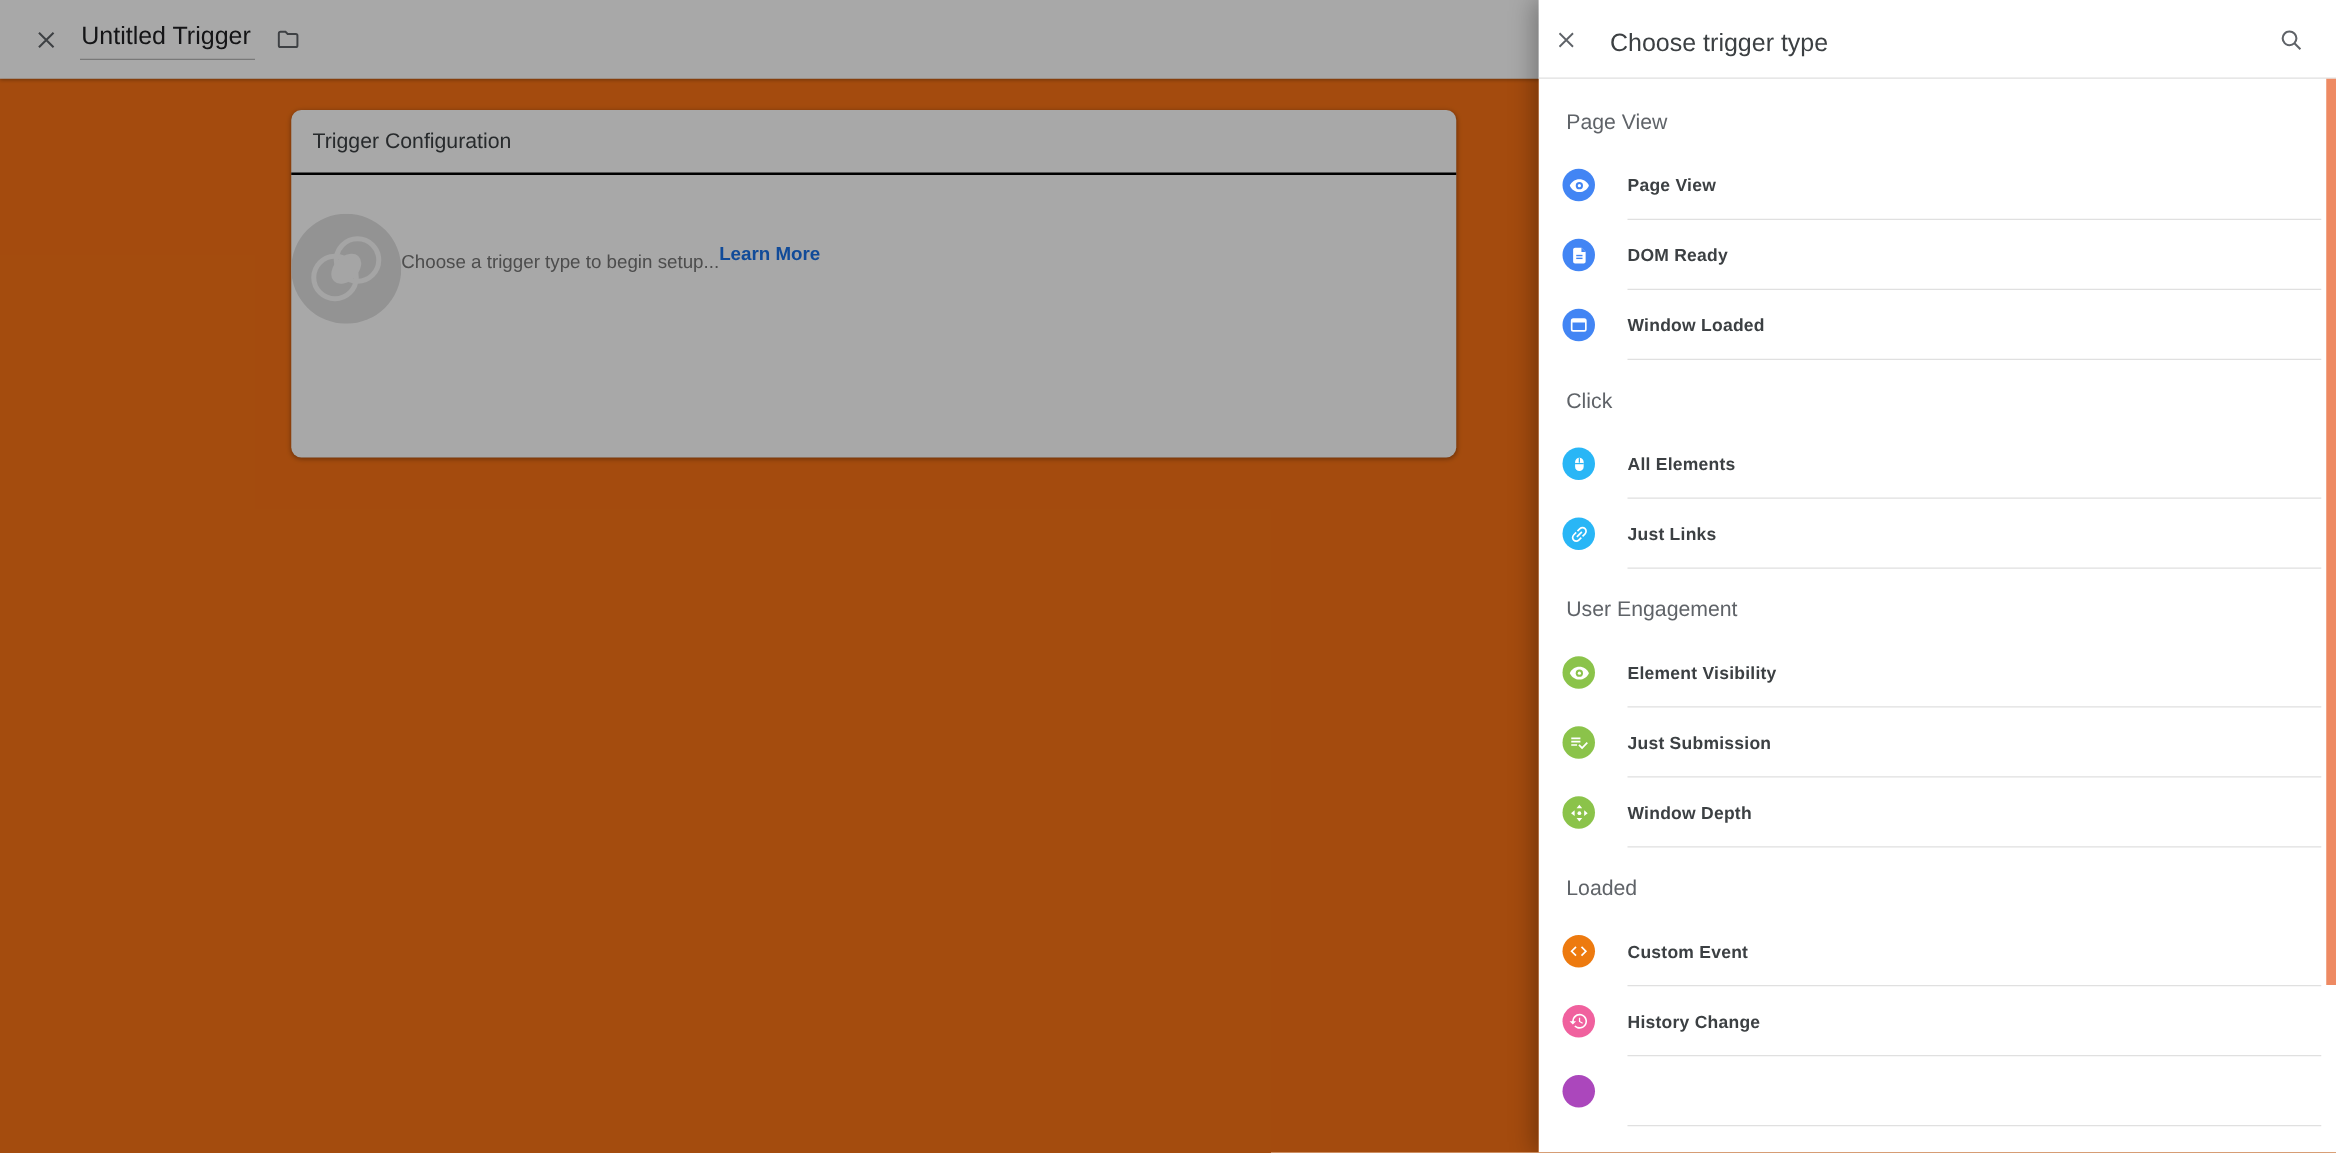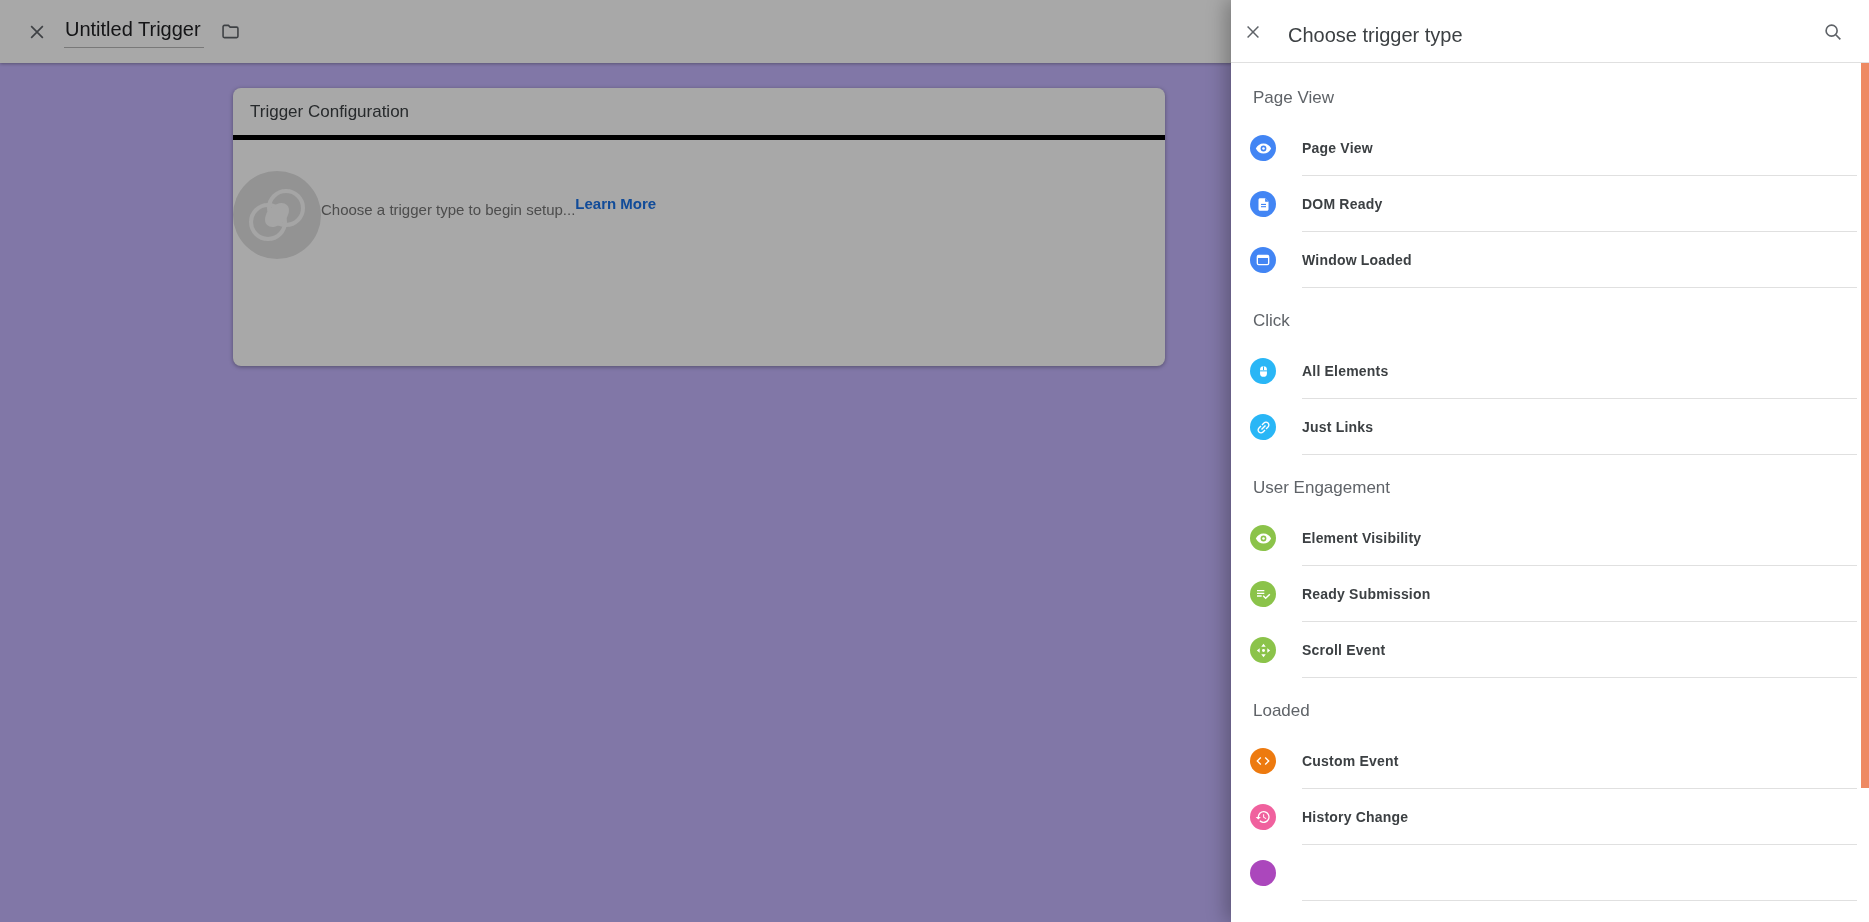--- a/index.html
+++ b/index.html
@@ -1,31 +1,31 @@
 <!DOCTYPE html>
 <html><head>
 <meta charset="utf-8">
 <style>
   * { margin:0; padding:0; box-sizing:border-box; }
   html,body { width:1869px; height:922px; overflow:hidden; }
   body { font-family:"Liberation Sans", sans-serif; background:#f6f6f6; }
-  #app { position:relative; width:1869px; height:922px; overflow:hidden; background:#c4b5fd; }
+  #app { position:relative; width:1869px; height:922px; overflow:hidden; background:#f97316; }
 
   
   .topbar { position:absolute; left:0; top:0; right:0; height:63px; background:#ffffff;
             box-shadow:0 1px 3px rgba(0,0,0,0.30); display:flex; align-items:center; z-index:1; }
   .icon-btn { background:none; border:none; cursor:pointer; display:flex; align-items:center; justify-content:center; }
   .topbar-close { margin-left:25px; width:24px; height:24px; }
   .doc-title { margin-left:15px; font-size:20px; color:#202124; padding:3px 3px 6px 1px;
                border-bottom:1px solid #b8b8b8; min-width:140px; }
   .topbar-folder { margin-left:14px; width:24px; height:24px; }
 
   .card { position:absolute; left:233px; top:88px; width:932px; height:278px; background:#ffffff;
           border-radius:8px; box-shadow:0 1px 4px rgba(0,0,0,0.35); z-index:1; }
-  .card-header { height:52px; border-bottom:5px solid #000000; display:flex; align-items:center;
+  .card-header { height:52px; border-bottom:2px solid #000000; display:flex; align-items:center;
                  padding-left:17px; font-size:17px; color:#3c4043; }
   .card-body { display:flex; align-items:center; }
   .venn-wrap { margin-top:31px; width:88px; height:88px; }
   .placeholder-text { margin-top:19px; font-size:15px; color:#757575; }
   .learn-more { margin-top:8px; font-size:15px; font-weight:bold; cursor:pointer; background:none; border:none; }
 
   
   .overlay { position:absolute; left:0; top:0; width:1231px; height:922px;
              background:rgba(0,0,0,0.34); z-index:5; }
 
@@ -179,34 +179,34 @@
             </span>
     <span class="item-label">Element Visibility</span>
   </div>
 
   <div class="item">
     <span class="item-icon" style="background: rgb(139, 195, 74); color: rgb(139, 195, 74);">
               <svg viewBox="0 0 24 24" width="16" height="16">
                 <path fill="#fff" d="M14 10H3v2h11v-2zm0-4H3v2h11V6zM3 16h7v-2H3v2zm18.5-4.5L23 13l-6.99 7-4.51-4.5L13 14l3.01 3 5.49-5.5z"></path>
               </svg>
             </span>
-    <span class="item-label">Ready Submission</span>
+    <span class="item-label">Just Submission</span>
   </div>
 
   <div class="item">
     <span class="item-icon" style="background: rgb(139, 195, 74); color: rgb(139, 195, 74);">
               <svg viewBox="0 0 24 24" width="17" height="17" fill="#fff">
                 <circle cx="12" cy="12" r="2.1"></circle>
                 <path d="M12 2.6 15.2 6.6H8.8z"></path>
                 <path d="M12 21.4 8.8 17.4h6.4z"></path>
                 <path d="M2.6 12 6.6 8.8v6.4z"></path>
                 <path d="M21.4 12 17.4 15.2V8.8z"></path>
               </svg>
             </span>
-    <span class="item-label">Scroll Event</span>
+    <span class="item-label">Window Depth</span>
   </div>
 
 </div>
 
   <div class="section">
     <div class="section-title">Loaded</div>
 
   <div class="item">
     <span class="item-icon" style="background: rgb(237, 122, 15); color: rgb(237, 122, 15);">
               <svg viewBox="0 0 24 24" width="16" height="16">

